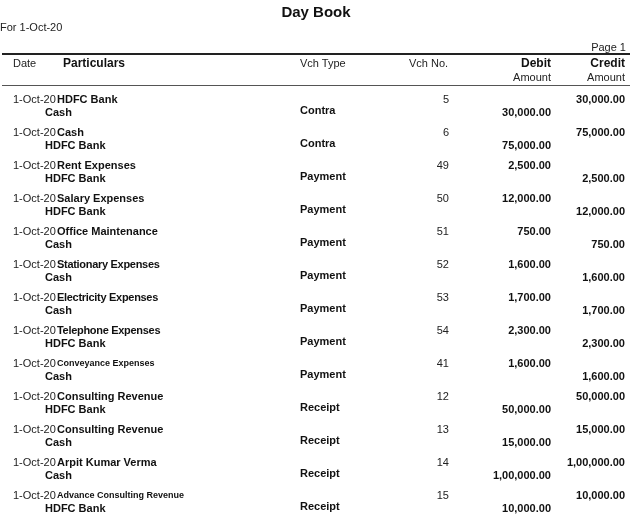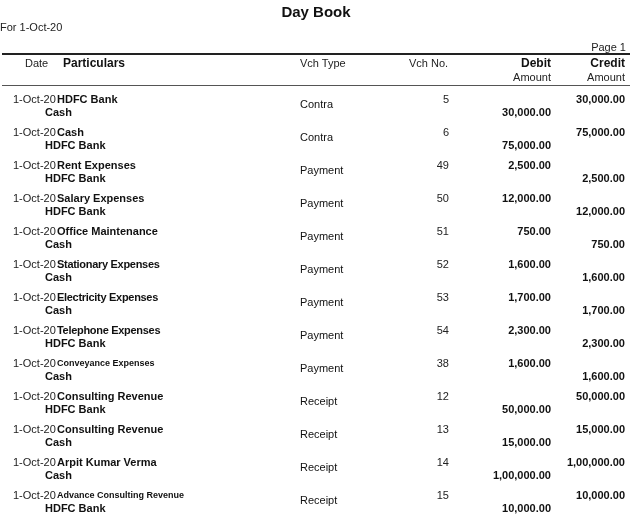--- a/index.html
+++ b/index.html
@@ -12,37 +12,37 @@
   .hdr { position:absolute; font-size:11px; color:#222; }
   .hdr.b { font-weight:bold; font-size:12px; color:#111; }
   .rows { position:absolute; left:0; top:92px; width:632px; }
   .entry { position:relative; height:33px; }
   .cell { position:absolute; font-size:11px; white-space:nowrap; }
   .date { left:13px; top:1px; color:#222;text-align:center; }
   .part { left:57px; top:1px; font-weight:bold; color:#111; }
   .part.small { font-size:9px; top:2px; }
   .part.cond { letter-spacing:-0.3px; }
   .sub { left:45px; top:14px; font-weight:bold; color:#111; }
-  .vtype { left:300px; top:6px; font-weight:normal; color:#111; }
+  .vtype { left:300px; top:12px; font-weight:bold; color:#111; }
   .vno { right:183px; top:1px; color:#222; }
   .amt { font-weight:bold; color:#111; }
   .d1 { right:81px; top:1px; }
   .d2 { right:81px; top:14px; }
   .c1 { right:7px; top:1px; }
   .c2 { right:7px; top:14px; }
 </style>
 </head>
 <body>
 
 <div class="title">Day Book</div>
 <div class="subtitle">For 1-Oct-20</div>
 <div class="page">Page 1</div>
 
 <div class="hr-top"></div>
-<div class="hdr" style="left:25px;top:57px;">Date</div>
+<div class="hdr" style="left:13px;top:57px;">Date</div>
 <div class="hdr b" style="left:63px;top:56px;">Particulars</div>
 <div class="hdr" style="left:300px;top:57px;">Vch Type</div>
 <div class="hdr" style="left:409px;top:57px;">Vch No.</div>
 <div class="hdr b" style="right:81px;top:56px;">Debit</div>
 <div class="hdr" style="right:81px;top:71px;">Amount</div>
 <div class="hdr b" style="right:7px;top:56px;">Credit</div>
 <div class="hdr" style="right:7px;top:71px;">Amount</div>
 <div class="hr-bot"></div>
 
 <div class="rows">
@@ -132,21 +132,21 @@
     <span class="cell amt d1">2,300.00</span>
     <span class="cell amt c1"></span>
     <span class="cell amt d2"></span>
     <span class="cell amt c2">2,300.00</span>
   </div>
   <div class="entry">
     <span class="cell date">1-Oct-20</span>
     <span class="cell part small">Conveyance Expenses</span>
     <span class="cell sub">Cash</span>
     <span class="cell vtype">Payment</span>
-    <span class="cell vno">38</span>
+    <span class="cell vno">41</span>
     <span class="cell amt d1">1,600.00</span>
     <span class="cell amt c1"></span>
     <span class="cell amt d2"></span>
     <span class="cell amt c2">1,600.00</span>
   </div>
   <div class="entry">
     <span class="cell date">1-Oct-20</span>
     <span class="cell part">Consulting Revenue</span>
     <span class="cell sub">HDFC Bank</span>
     <span class="cell vtype">Receipt</span>

